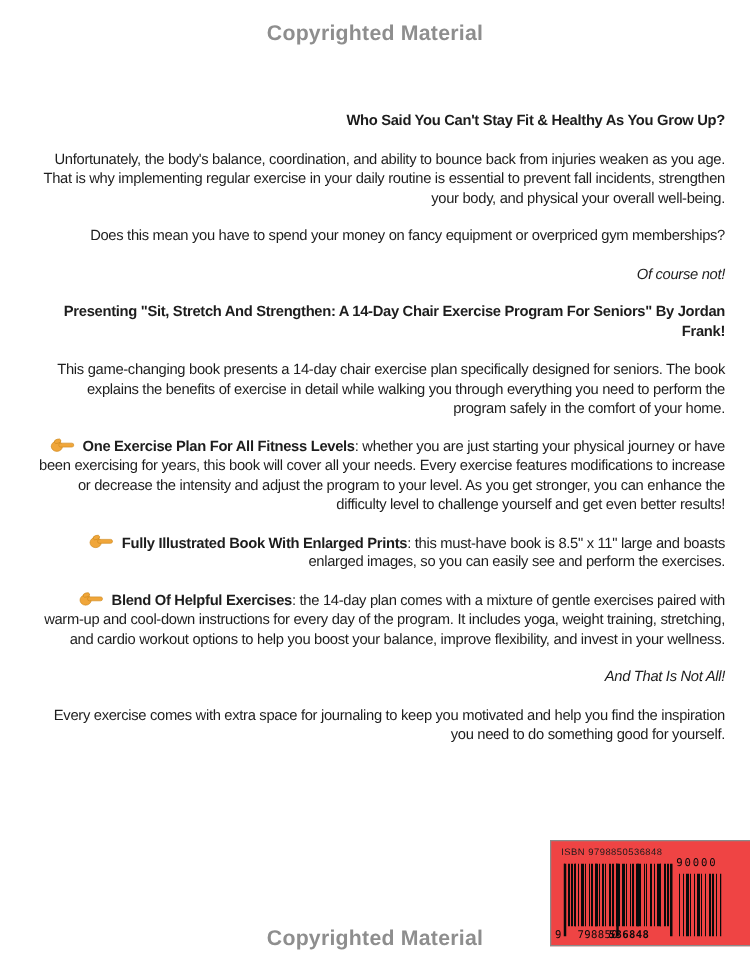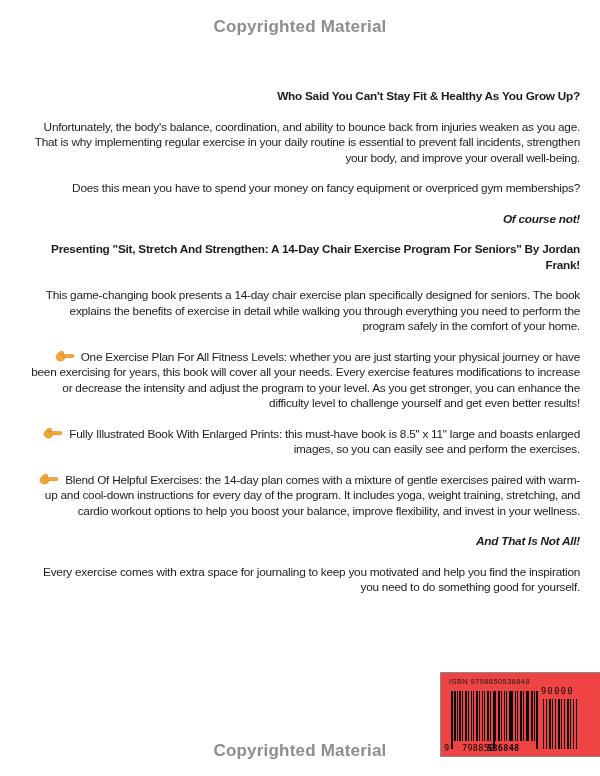--- a/index.html
+++ b/index.html
@@ -31,22 +31,22 @@
     position: absolute;
     left: 30px; top: 89px;
     width: 550px;
     font-size: 11.8px;
     line-height: 15.5px;
     letter-spacing: -0.25px;
     text-align: right;
   }
   .content p { margin: 0 0 15px 0; }
   .h  { font-weight: 700; }
-  .bi { font-weight: 700; font-style: italic; }
-  .bullet b { font-weight: 400; margin-top: 23px; }
+  .bi { font-weight: 400; font-style: italic; }
+  .bullet b { font-weight: 700; margin-top: 23px; }
 
   .hand {
     display: inline-block;
     width: 20px; height: 12px;
     margin-right: 6px;
     vertical-align: -1.5px;
   }
   .hand svg { display: block; width: 20px; height: 12px; }
 
   
@@ -123,21 +123,21 @@
 <body>
 
 <div class="page">
 
   <div class="copyright top">Copyrighted Material</div>
 
   <div class="content">
 
     <p class="h">Who Said You Can't Stay Fit &amp; Healthy As You Grow Up?</p>
 
-    <p>Unfortunately, the body's balance, coordination, and ability to bounce back from injuries weaken as you age. That is why implementing regular exercise in your daily routine is essential to prevent fall incidents, strengthen your body, and improve your overall well-being.</p>
+    <p>Unfortunately, the body's balance, coordination, and ability to bounce back from injuries weaken as you age. That is why implementing regular exercise in your daily routine is essential to prevent fall incidents, strengthen your body, and physical your overall well-being.</p>
 
     <p>Does this mean you have to spend your money on fancy equipment or overpriced gym memberships?</p>
 
     <p class="bi">Of course not!</p>
 
     <p class="h">Presenting "Sit, Stretch And Strengthen: A 14-Day Chair Exercise Program For Seniors" By Jordan Frank!</p>
 
     <p>This game-changing book presents a 14-day chair exercise plan specifically designed for seniors. The book explains the benefits of exercise in detail while walking you through everything you need to perform the program safely in the comfort of your home.</p>
 
 

